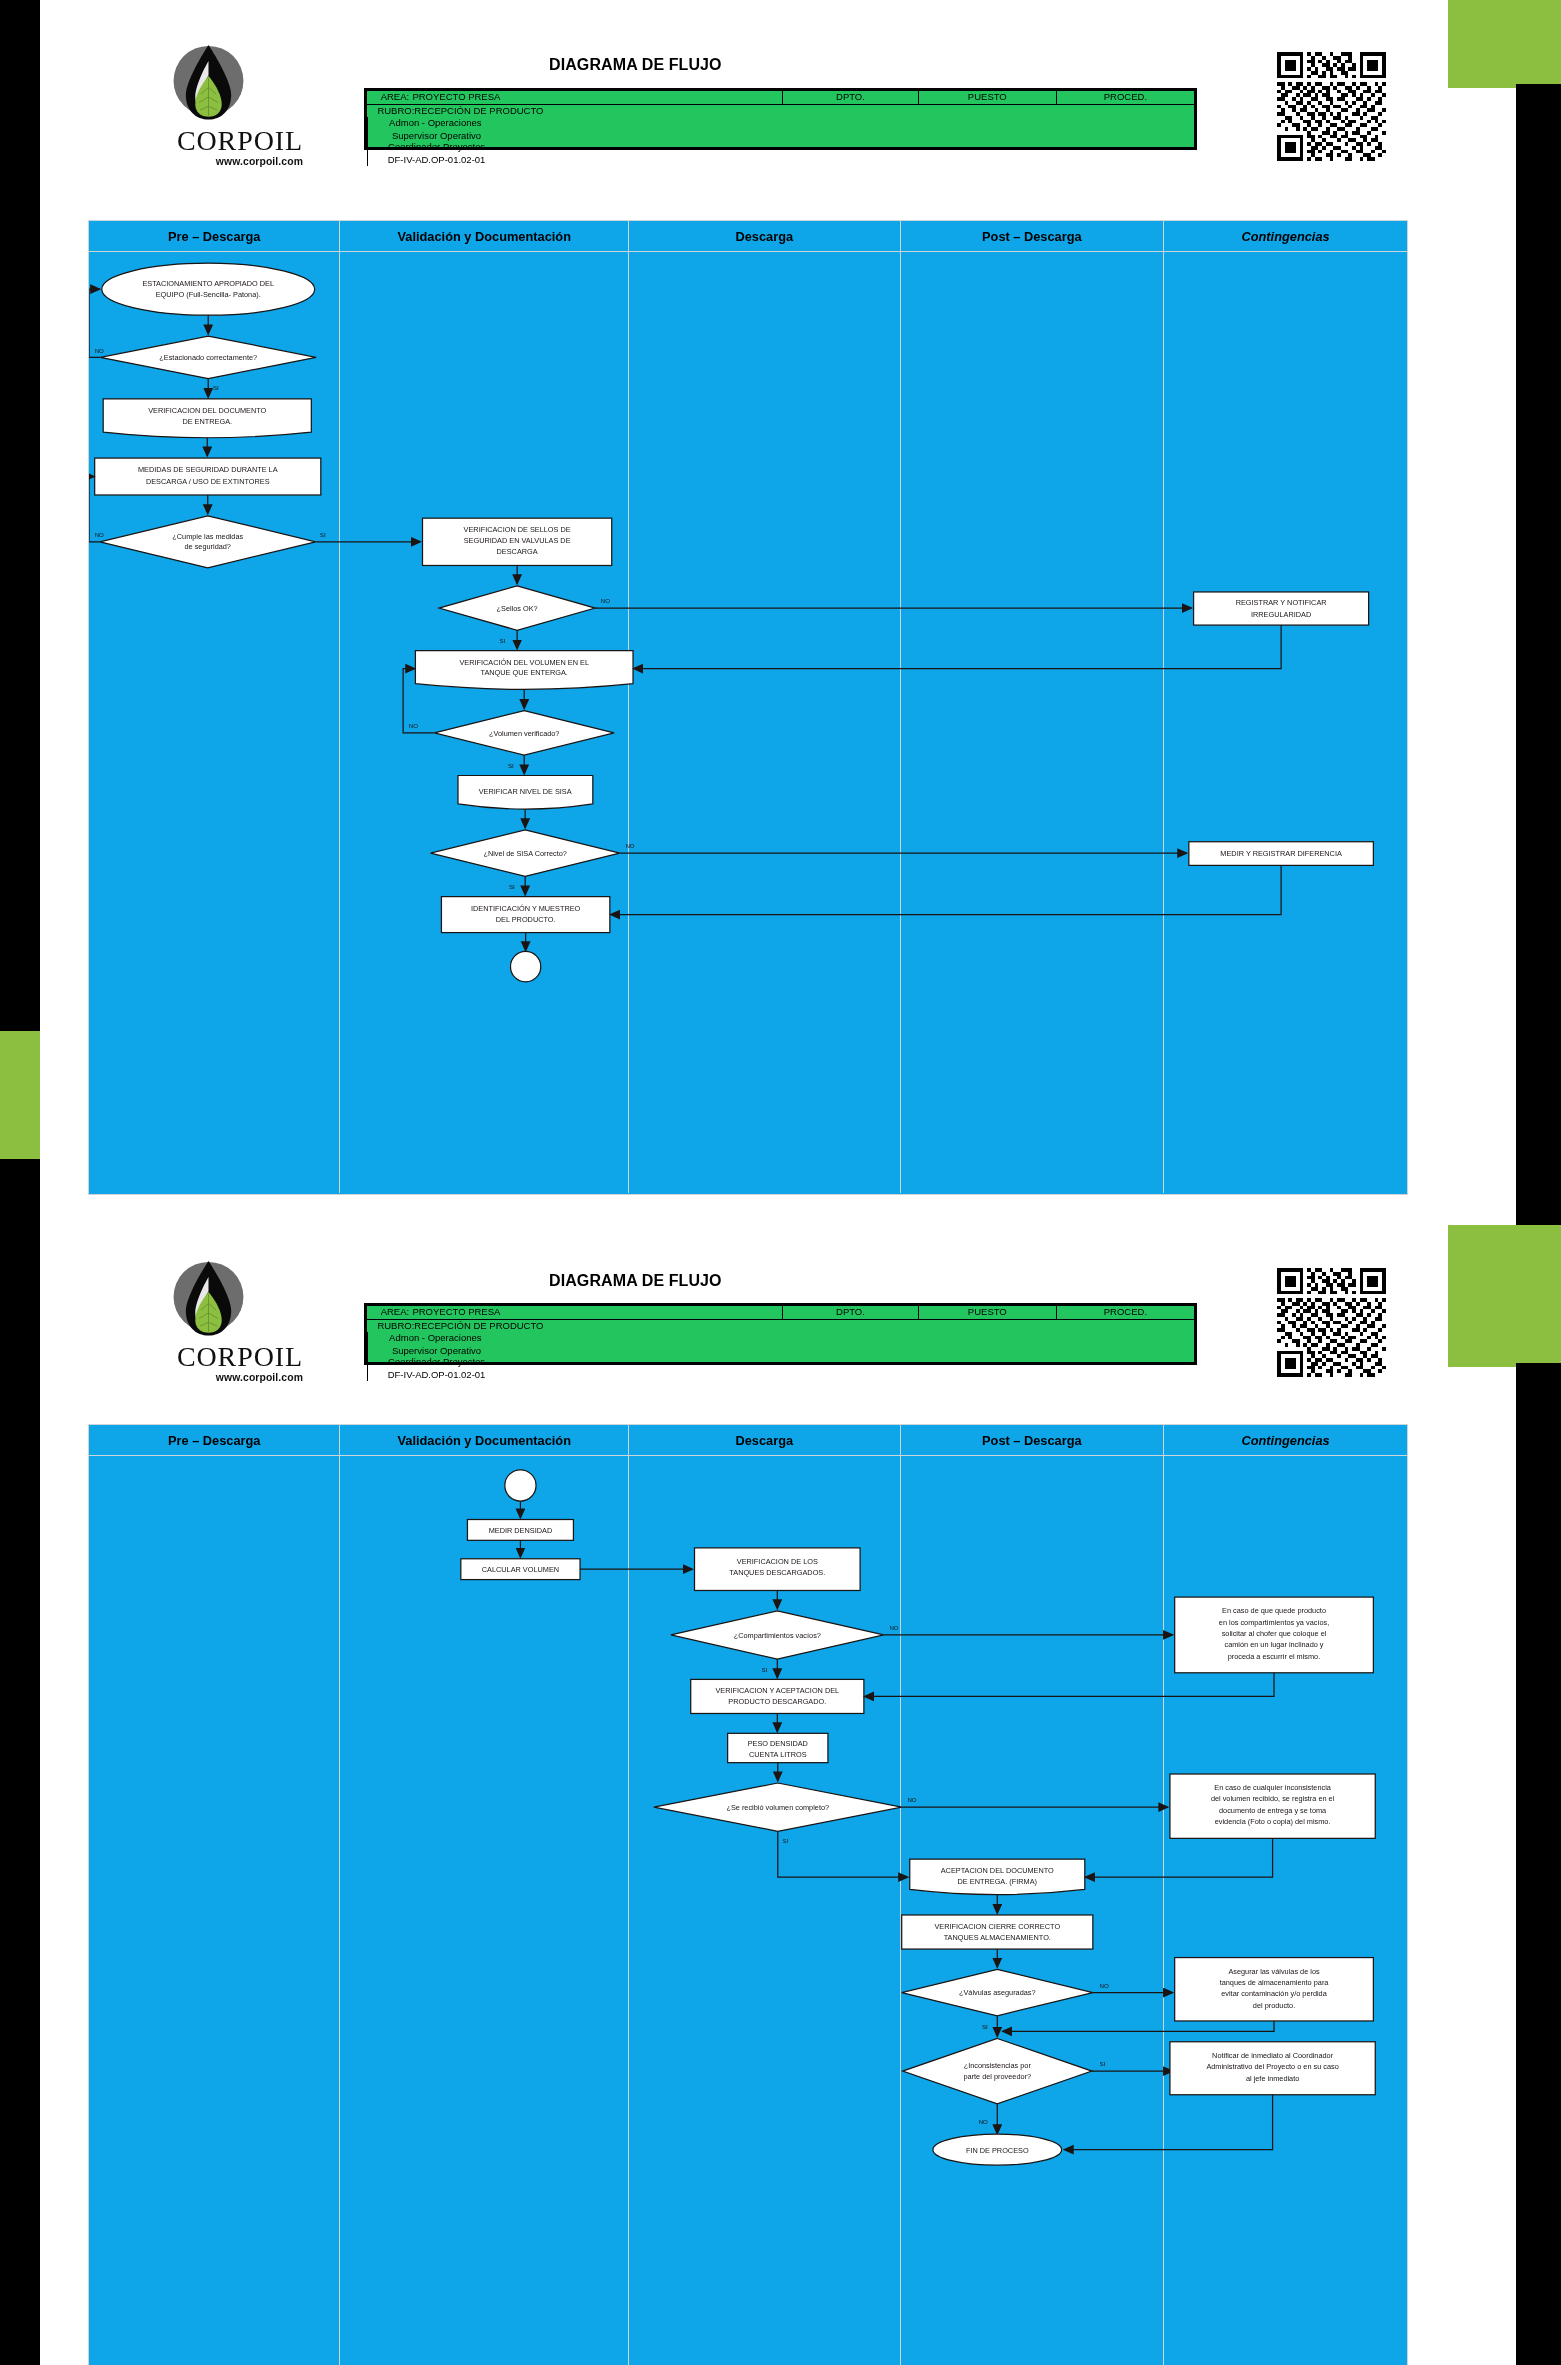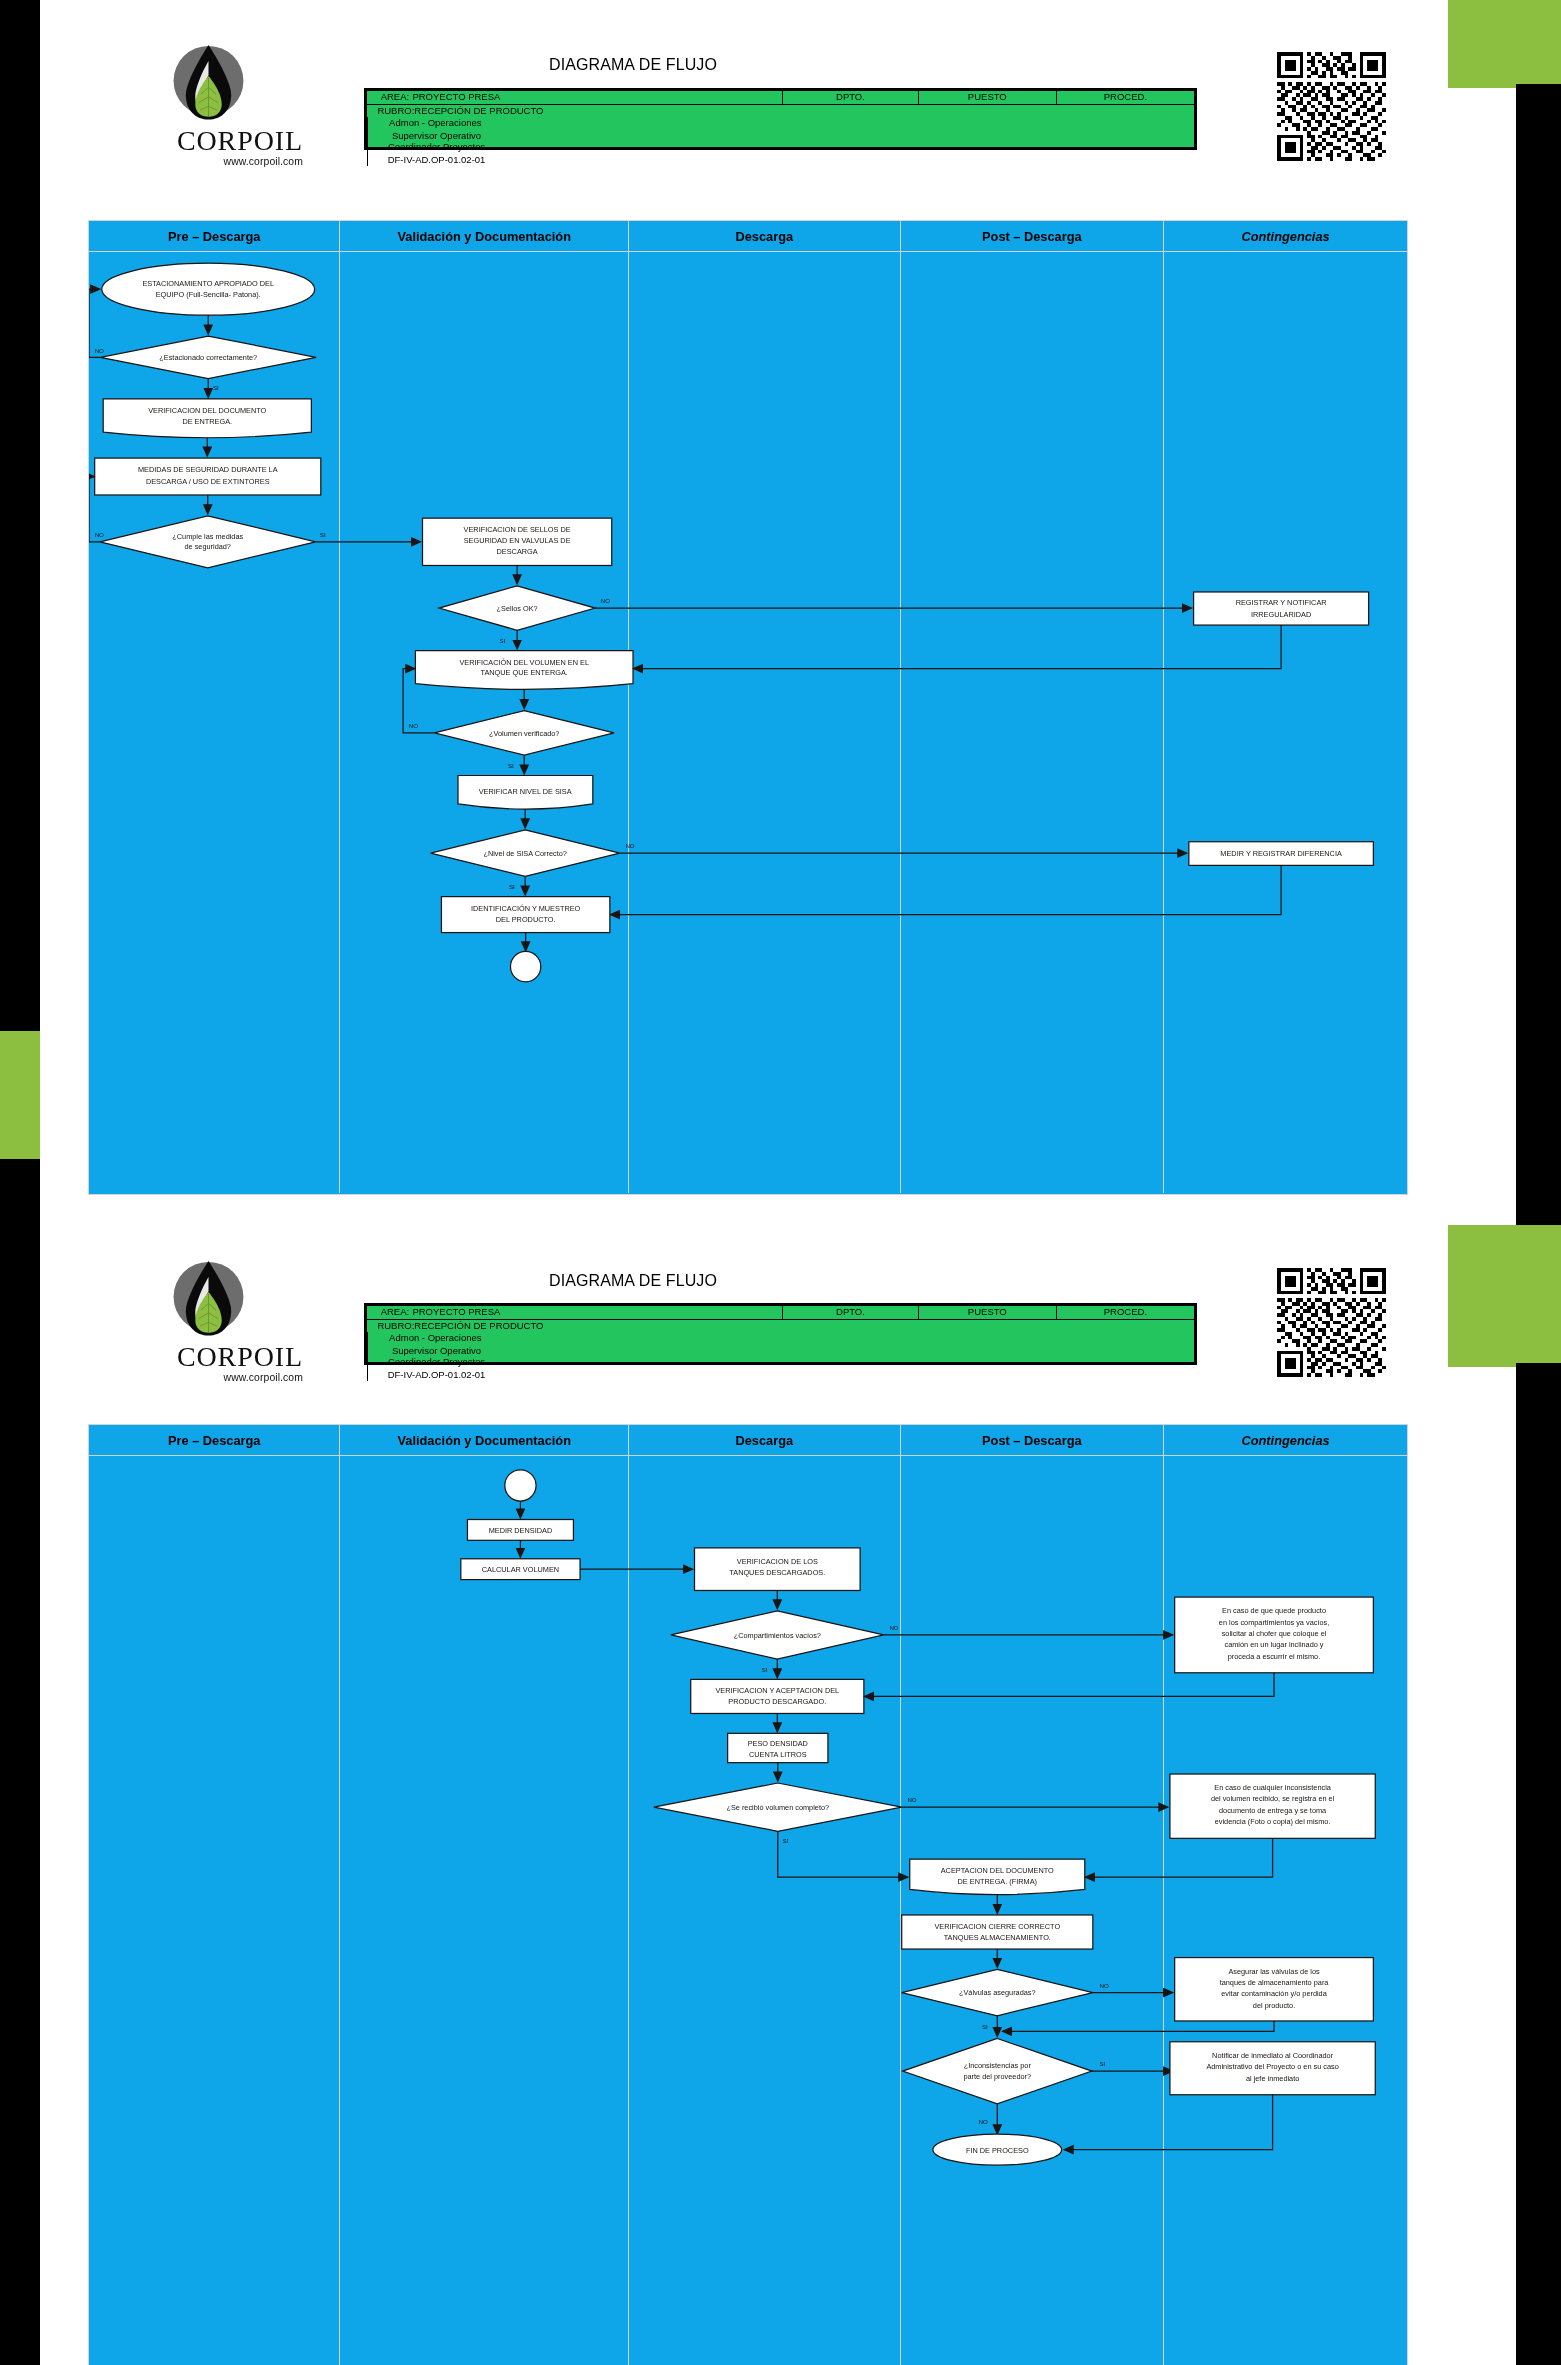--- a/index.html
+++ b/index.html
@@ -8,39 +8,39 @@
   
   .edge-black-left{position:absolute;left:0;width:40px;background:#000;}
   .edge-green-left{position:absolute;left:0;width:69px;background:#8cbf3f;}
   .edge-black-right{position:absolute;background:#000;}
   .edge-green-right{position:absolute;background:#8cbf3f;}
 
   
   .sheet{position:absolute;background:#fff;}
 
   
-  .doc-title{position:absolute;font-weight:normal;font-size:16px;letter-spacing:0.1px;color:#000;}
+  .doc-title{position:absolute;font-weight:bold;font-size:16px;letter-spacing:0.1px;color:#000;}
   .hdr-table{position:absolute;border:2.8px solid #000;background:#22c55e;box-sizing:border-box;}
   .hdr-table .inner{border:0.9px solid #000;height:100%;box-sizing:border-box;display:flex;flex-direction:column;}
   .hdr-row{display:flex;flex:1;}
   .hdr-row + .hdr-row{border-top:0.9px solid #000;flex-direction:column;}
   .hdr-cell{display:flex;align-items:center;justify-content:center;font-size:9.5px;color:#000;box-sizing:border-box;padding:0.9px 2.8px;text-align:center;line-height:1.15;}
   .hdr-cell + .hdr-cell{border-left:0.9px solid #000;}
   .hdr-cell.left{justify-content:flex-start;padding-left:10.4px;}
   .c-area{width:50.2%;}
   .c-dpto{width:16.4%;}
   .c-puesto{width:16.7%;}
   .c-proc{width:16.7%;}
   .lbl{display:inline-block;min-width:35px;}
 
   
   .logo{position:absolute;text-align:right;}
   .logo .mark{position:relative;margin:0 auto;}
   .logo .wordmark{font-family:"Liberation Serif",serif;font-size:28px;letter-spacing:0.9px;color:#111;line-height:1;margin-top:0.9px;}
-  .logo .url{font-size:10.4px;color:#111;letter-spacing:0.1px;margin-top:0.9px;}
+  .logo .url{font-size:10.4px;color:#111;letter-spacing:0.1px;margin-top:0.9px;font-weight:bold;}
 
   
   .qr{position:absolute;background:#fff;}
 
   
   .lanes{position:absolute;border:1.4px solid #cfd3da;background:#0ea5e9;box-sizing:border-box;}
   .lane-head{display:flex;height:30px;border-bottom:1.4px solid #cfd3da;}
   .lane-head .cell{display:flex;align-items:center;justify-content:center;font-weight:bold;font-size:12.8px;color:#000;box-sizing:border-box;}
   .lane-head .cell + .cell{border-left:0.9px solid #cfd3da;}
   .lane-body{position:relative;display:flex;height:calc(100% - 32px);}

